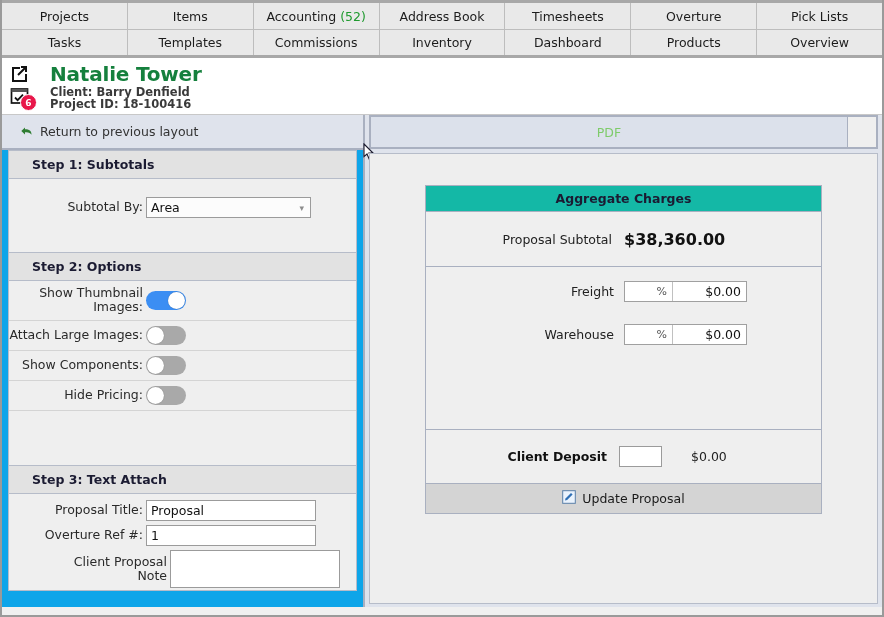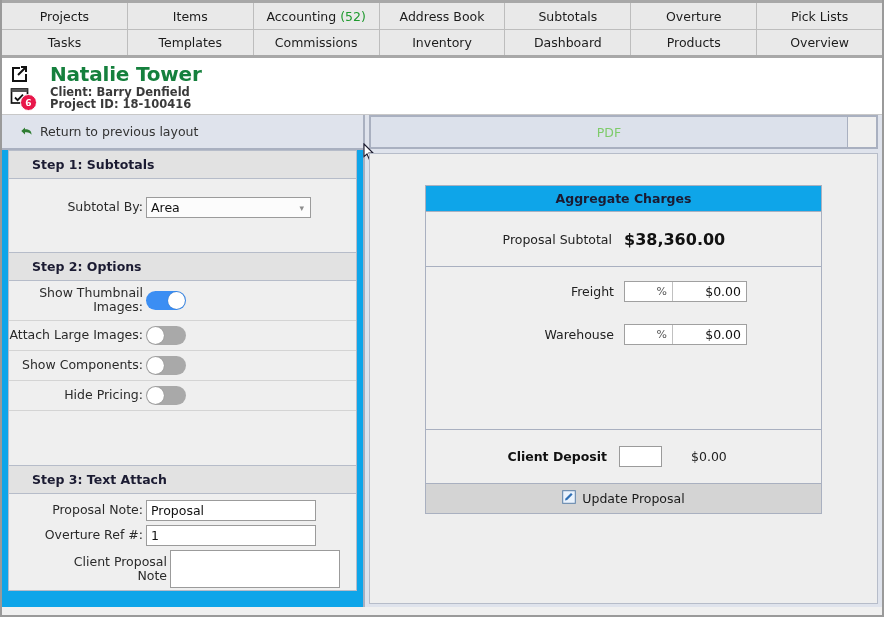--- a/index.html
+++ b/index.html
@@ -252,21 +252,21 @@
   }
 
   
   .aggcard {
     width: 397px;
     margin: 31px auto 0 auto;
     border: 1px solid #a9b0c0;
     background: #efefef;
   }
   .aggtitle {
-    background: #0ea5e9;
+    background: #14b8a6;
     border-bottom: 1px solid #a9b0c0;
     text-align: center;
     font-size: 12.5px;
     font-weight: bold;
     color: #1b1b32;
     padding: 5px 0;
   }
   .aggrow-sub {
     display: flex;
     align-items: center;
@@ -352,21 +352,21 @@
         <span>Items</span>
       </div>
       <div class="navtab">
         <span>Accounting</span>
         <span class="count">(52)</span>
       </div>
       <div class="navtab">
         <span>Address Book</span>
       </div>
       <div class="navtab">
-        <span>Subtotals</span>
+        <span>Timesheets</span>
       </div>
       <div class="navtab">
         <span>Overture</span>
       </div>
       <div class="navtab">
         <span>Pick Lists</span>
       </div>
     </div>
     <div class="navrow">
       <div class="navtab">
@@ -476,21 +476,21 @@
               </div>
           </div>
           <div class="optblank"></div>
         </div>
       </div>
 
       <div class="panel">
         <div class="steptitle">Step 3: Text Attach</div>
         <div class="stepbody" style="padding-top:4px;">
           <div class="fieldrow noline" style="padding:2px 0;">
-            <div class="fieldlabel">Proposal Note:</div>
+            <div class="fieldlabel">Proposal Title:</div>
             <div class="txtinput">
               <span>Proposal</span>
             </div>
           </div>
           <div class="fieldrow noline" style="padding:2px 0;">
             <div class="fieldlabel">Overture Ref #:</div>
             <div class="txtinput">
               <span>1</span>
             </div>
           </div>

